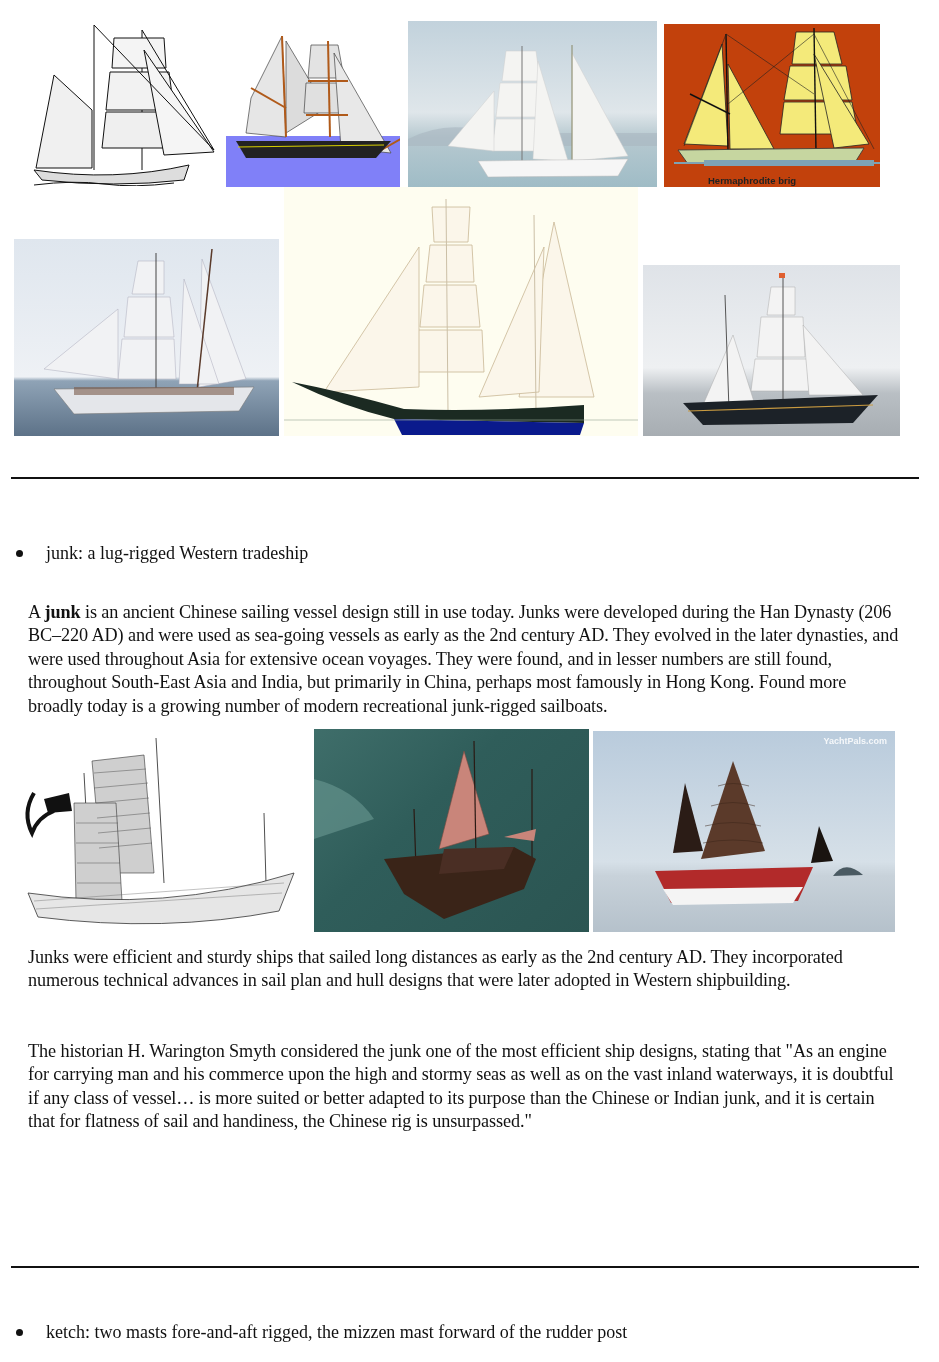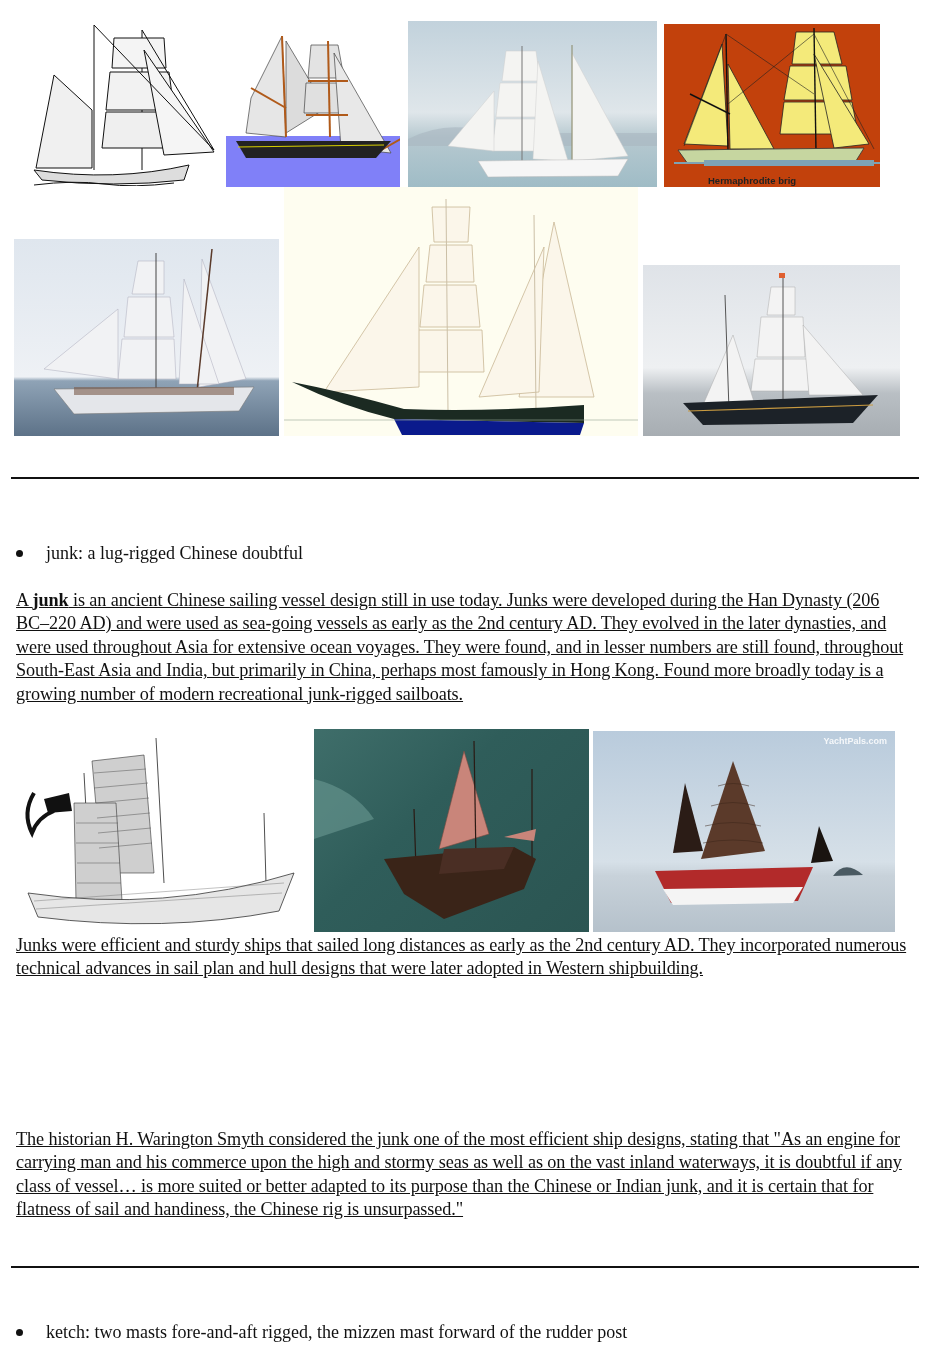--- a/index.html
+++ b/index.html
@@ -6,21 +6,21 @@
   body { width:939px; height:1362px; position:relative; overflow:hidden;
          font-family:"Liberation Serif", "DejaVu Serif", serif; color:#111; }
   .abs { position:absolute; }
   .img { position:absolute; overflow:hidden; }
   .hr { position:absolute; height:2px; background:#111; left:11px; width:908px; }
   .bullet-row { position:absolute; left:16px; font-size:18px; line-height:22px; }
   .bullet-dot { display:inline-block; width:7px; height:7px; border-radius:50%; background:#111;
                 position:absolute; left:0; top:8px; }
   .bullet-text { position:absolute; left:30px; top:0; white-space:nowrap; }
   .para { position:absolute; left:16px; width:900px; font-size:18.2px; line-height:23.4px; letter-spacing:-0.1px; }
-  .para p { margin:0;text-decoration:underline; }
+  .para p { margin:12px; }
   .caption { position:absolute; font-family:"Liberation Sans", "DejaVu Sans", sans-serif; font-size:9.5px; font-weight:bold; color:#222; }
   .watermark { position:absolute; font-family:"Liberation Sans", "DejaVu Sans", sans-serif; font-size:9px; font-weight:bold; color:#fff; opacity:.85; }
   svg { display:block; }
 </style>
 </head>
 <body>
 
 <div class="img" style="left:14px;top:20px;width:202px;height:166px;background:#fff;">
   <svg width="202" height="166" viewBox="0 0 202 166">
     <g stroke="#111" fill="none" stroke-width="1">
@@ -157,21 +157,21 @@
     <rect x="136" y="8" width="6" height="5" fill="#e06030"></rect>
     <path d="M40 138 L235 130 L210 158 L60 160 Z" fill="#1c2228"></path>
     <line x1="45" y1="146" x2="230" y2="140" stroke="#c89a40" stroke-width="1.2"></line>
   </svg>
 </div>
 
 <div class="hr" style="top:477px;"></div>
 
 <div class="bullet-row" style="top:542px;">
   <span class="bullet-dot"></span>
-  <span class="bullet-text">junk: a lug-rigged Chinese doubtful</span>
+  <span class="bullet-text">junk: a lug-rigged Western tradeship</span>
 </div>
 
 <div class="para" style="top:589px;">
   <p><span>A </span><b>junk</b><span> is an ancient Chinese sailing vessel design still in use today. Junks were developed during the Han Dynasty (206 BC–220 AD) and were used as sea-going vessels as early as the 2nd century AD. They evolved in the later dynasties, and were used throughout Asia for extensive ocean voyages. They were found, and in lesser numbers are still found, throughout South-East Asia and India, but primarily in China, perhaps most famously in Hong Kong. Found more broadly today is a growing number of modern recreational junk-rigged sailboats.</span></p>
 </div>
 
 <div class="img" style="left:14px;top:733px;width:291px;height:199px;background:#fff;">
   <svg width="291" height="199" viewBox="0 0 291 199">
     <g stroke="#222" fill="none" stroke-width=".8">
       <line x1="142" y1="5" x2="150" y2="150"></line>
@@ -234,21 +234,21 @@
     <path d="M70 158 L210 156 L200 172 L80 174 Z" fill="#f4f4f4"></path>
     <path d="M240 145 Q252 128 270 144 Z" fill="#4a5a62"></path>
   </svg>
   <div class="watermark" style="right:8px;top:5px;">YachtPals.com</div>
 </div>
 
 <div class="para" style="top:934px;">
   <p>Junks were efficient and sturdy ships that sailed long distances as early as the 2nd century AD. They incorporated numerous technical advances in sail plan and hull designs that were later adopted in Western shipbuilding.</p>
 </div>
 
-<div class="para" style="top:1128px;">
+<div class="para" style="top:1028px;">
   <p>The historian H. Warington Smyth considered the junk one of the most efficient ship designs, stating that "As an engine for carrying man and his commerce upon the high and stormy seas as well as on the vast inland waterways, it is doubtful if any class of vessel… is more suited or better adapted to its purpose than the Chinese or Indian junk, and it is certain that for flatness of sail and handiness, the Chinese rig is unsurpassed."</p>
 </div>
 
 <div class="hr" style="top:1266px;"></div>
 
 <div class="bullet-row" style="top:1321px;">
   <span class="bullet-dot"></span>
   <span class="bullet-text">ketch: two masts fore-and-aft rigged, the mizzen mast forward of the rudder post</span>
 </div>
 

